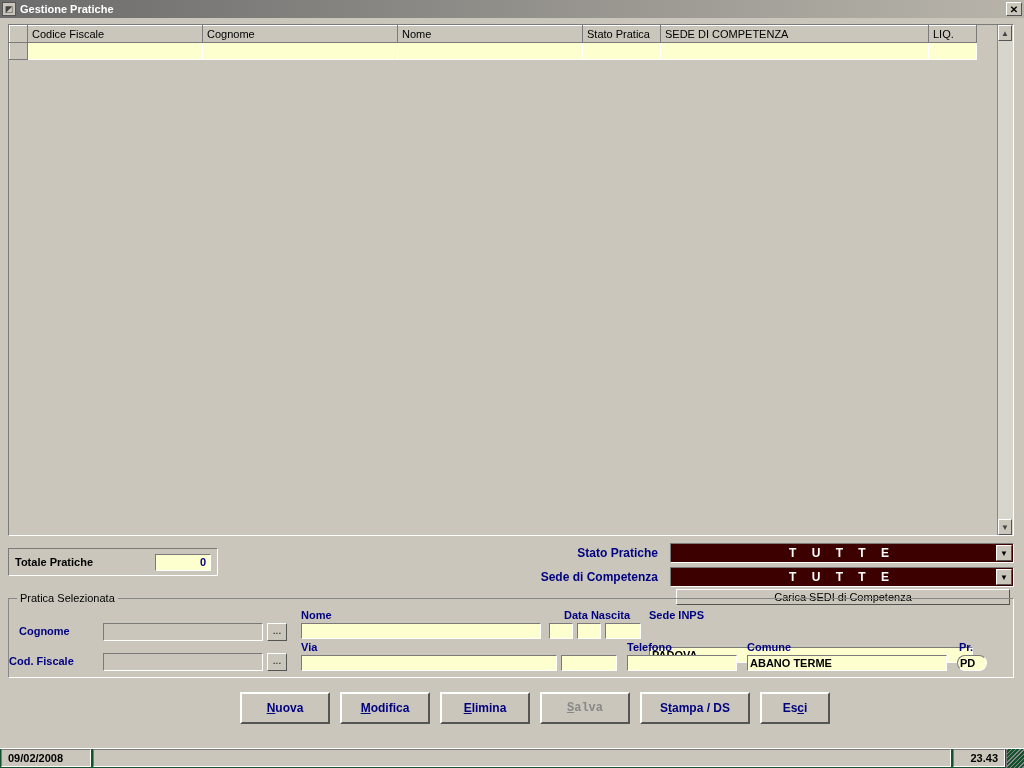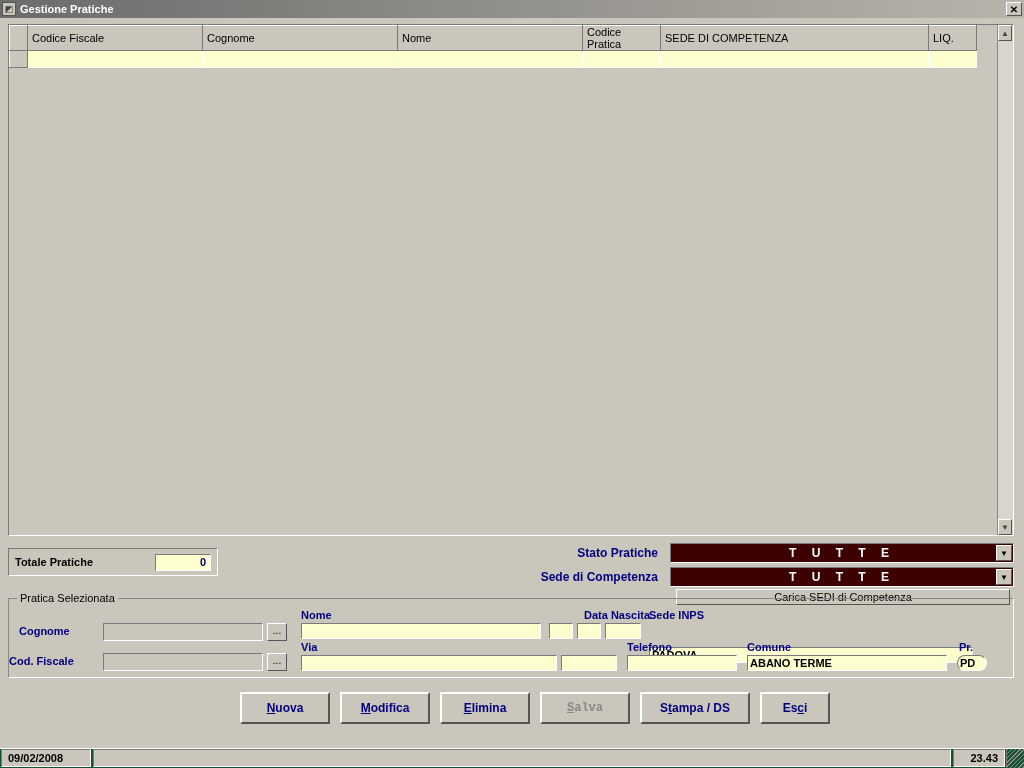--- a/index.html
+++ b/index.html
@@ -283,21 +283,21 @@
 </div>
 
 <div class="grid-area">
   <table class="grid-table">
     <tbody>
         <tr>
       <th class="rowhdr"></th>
       <th style="width:175px">Codice Fiscale</th>
       <th style="width:195px">Cognome</th>
       <th style="width:185px">Nome</th>
-      <th style="width:78px">Codice Pratica</th>
+      <th style="width:78px">Stato Pratica</th>
       <th style="width:268px">SEDE DI COMPETENZA</th>
       <th style="width:48px">LIQ.</th>
     </tr>
     <tr>
       <th class="rowhdr"></th>
       <td></td>
       <td></td>
       <td></td>
       <td></td>
       <td></td>
@@ -339,21 +339,21 @@
   <div class="sunken-input" style="left:94px; top:24px; width:160px;"></div>
   <div class="small-btn" style="left:258px; top:24px;">...</div>
 
   <span class="gb-label" style="left:0; top:56px;">Cod. Fiscale</span>
   <div class="sunken-input" style="left:94px; top:54px; width:160px;"></div>
   <div class="small-btn" style="left:258px; top:54px;">...</div>
 
   <span class="gb-label" style="left:292px; top:10px;">Nome</span>
   <div class="yellow-input" style="left:292px; top:24px; width:240px;"></div>
 
-  <span class="gb-label" style="left:540px; top:10px;padding-left:35px;">Data Nascita</span>
+  <span class="gb-label" style="left:520px; top:10px;padding-left:35px;">Data Nascita</span>
   <div class="yellow-input" style="left:540px; top:24px; width:24px;"></div>
   <div class="yellow-input" style="left:568px; top:24px; width:24px;"></div>
   <div class="yellow-input" style="left:596px; top:24px; width:36px;"></div>
 
   <span class="gb-label" style="left:640px; top:10px;">Sede INPS</span>
   <div class="yellow-input" style="left:640px; top:39px; width:324px;margin-top:9px;">PADOVA</div>
 
   <span class="gb-label" style="left:292px; top:42px;">Via</span>
   <div class="yellow-input" style="left:292px; top:56px; width:256px;"></div>
   <div class="yellow-input" style="left:552px; top:56px; width:56px;"></div>

